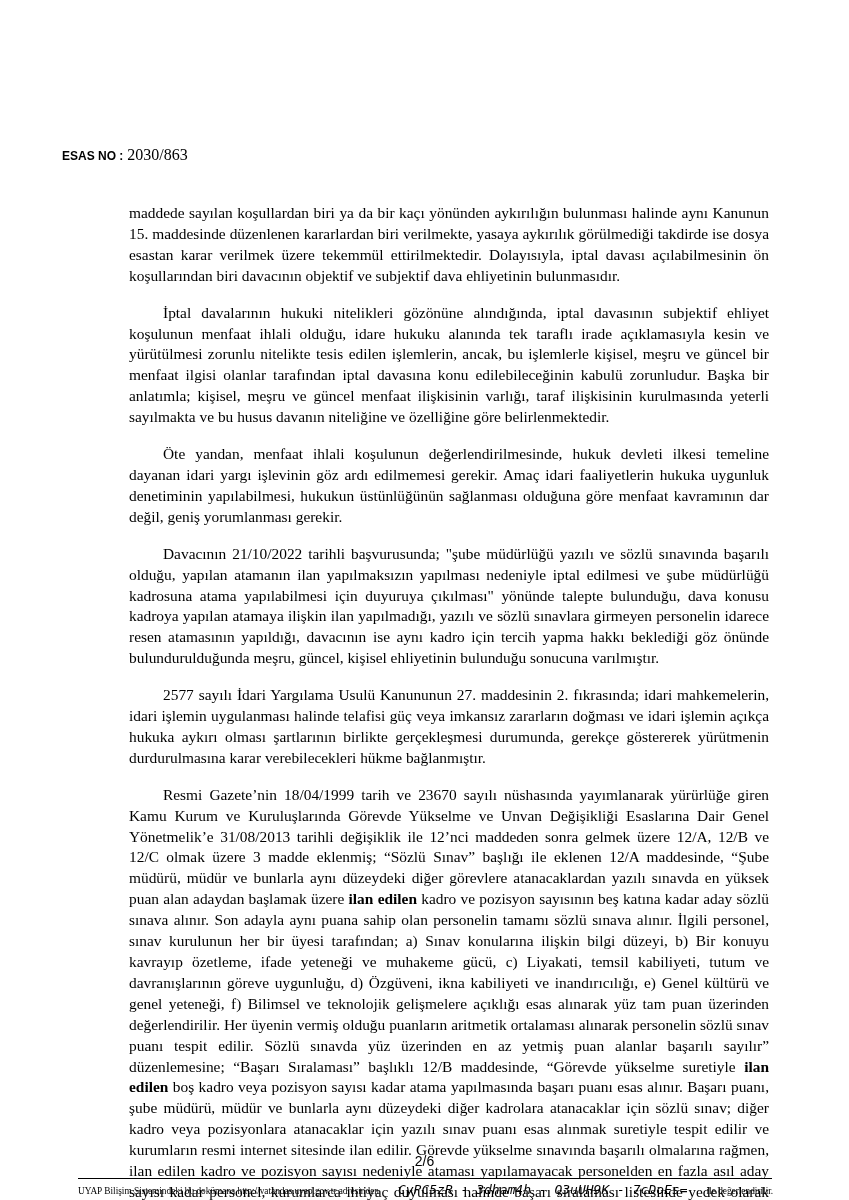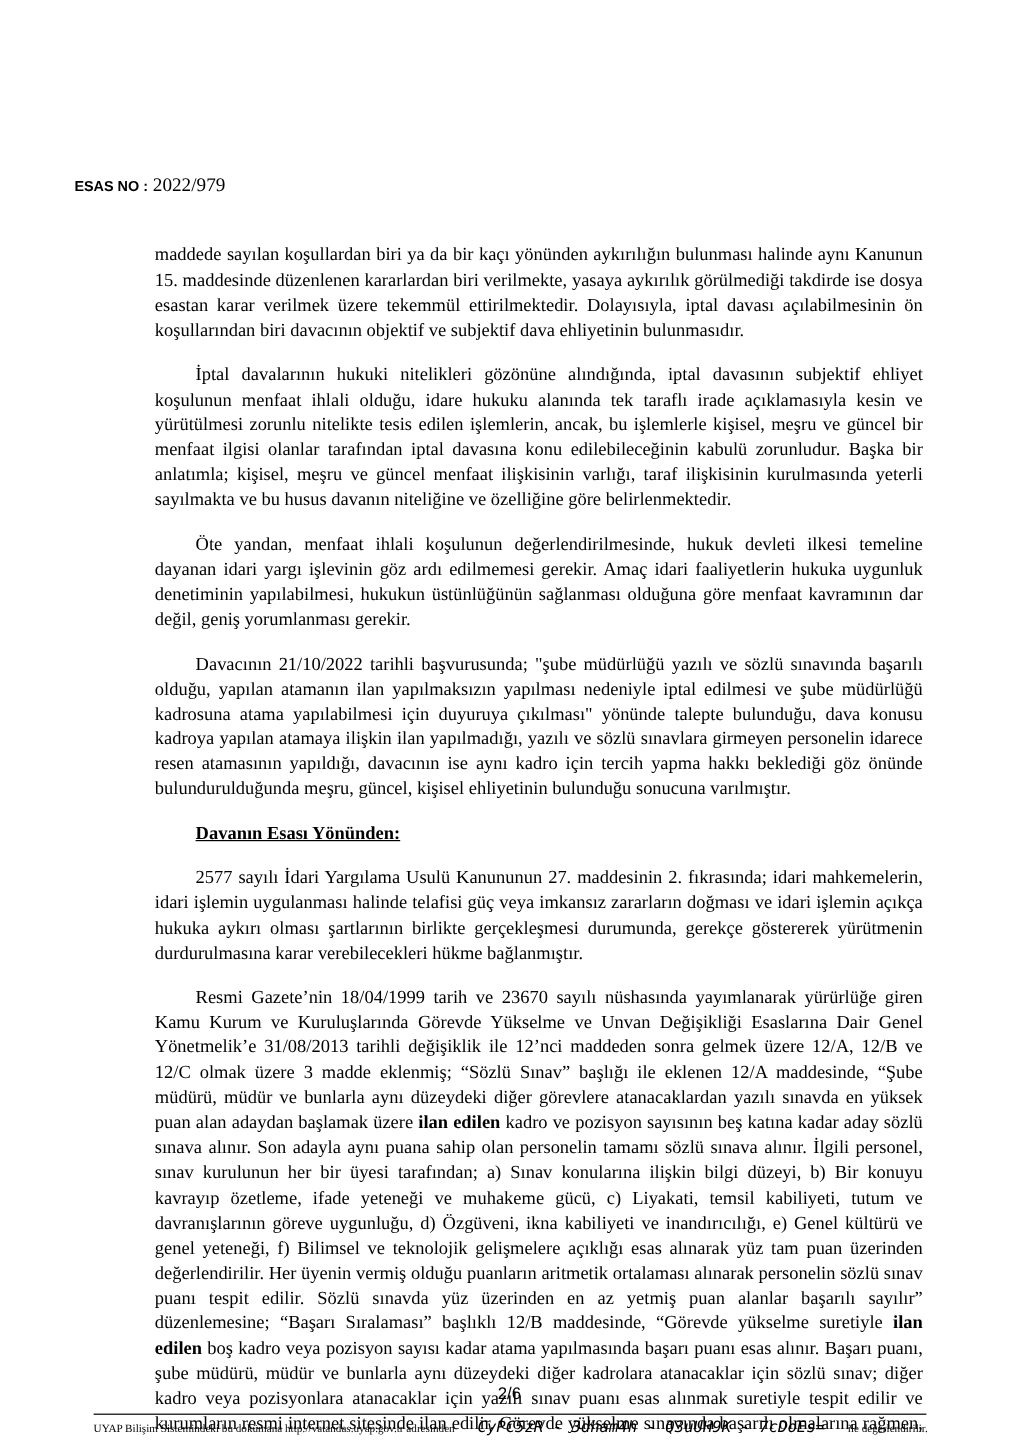--- a/index.html
+++ b/index.html
@@ -24,29 +24,28 @@
   .footer .code { font-family: "DejaVu Sans Mono", monospace; font-size: 13px; margin: 0 19px; font-style: italic; }
 </style>
 </head>
 <body>
 
 <div class="page">
 
 
   <div class="esas">
     <span class="esas-label">ESAS NO :</span>
-    <span class="esas-val">2022/979</span>
+    <span class="esas-val">2030/863</span>
   </div>
 
   <div class="body-text">
     <p>maddede sayılan koşullardan biri ya da bir kaçı yönünden aykırılığın bulunması halinde aynı Kanunun 15. maddesinde düzenlenen kararlardan biri verilmekte, yasaya aykırılık görülmediği takdirde ise dosya esastan karar verilmek üzere tekemmül ettirilmektedir. Dolayısıyla, iptal davası açılabilmesinin ön koşullarından biri davacının objektif ve subjektif dava ehliyetinin bulunmasıdır.</p>
     <p class="ind">İptal davalarının hukuki nitelikleri gözönüne alındığında, iptal davasının subjektif ehliyet koşulunun menfaat ihlali olduğu, idare hukuku alanında tek taraflı irade açıklamasıyla kesin ve yürütülmesi zorunlu nitelikte tesis edilen işlemlerin, ancak, bu işlemlerle kişisel, meşru ve güncel bir menfaat ilgisi olanlar tarafından iptal davasına konu edilebileceğinin kabulü zorunludur. Başka bir anlatımla; kişisel, meşru ve güncel menfaat ilişkisinin varlığı, taraf ilişkisinin kurulmasında yeterli sayılmakta ve bu husus davanın niteliğine ve özelliğine göre belirlenmektedir.</p>
     <p class="ind">Öte yandan, menfaat ihlali koşulunun değerlendirilmesinde, hukuk devleti ilkesi temeline dayanan idari yargı işlevinin göz ardı edilmemesi gerekir. Amaç idari faaliyetlerin hukuka uygunluk denetiminin yapılabilmesi, hukukun üstünlüğünün sağlanması olduğuna göre menfaat kavramının dar değil, geniş yorumlanması gerekir.</p>
     <p class="ind">Davacının 21/10/2022 tarihli başvurusunda; "şube müdürlüğü yazılı ve sözlü sınavında başarılı olduğu, yapılan atamanın ilan yapılmaksızın yapılması nedeniyle iptal edilmesi ve şube müdürlüğü kadrosuna atama yapılabilmesi için duyuruya çıkılması" yönünde talepte bulunduğu, dava konusu kadroya yapılan atamaya ilişkin ilan yapılmadığı, yazılı ve sözlü sınavlara girmeyen personelin idarece resen atamasının yapıldığı, davacının ise aynı kadro için tercih yapma hakkı beklediği göz önünde bulundurulduğunda meşru, güncel, kişisel ehliyetinin bulunduğu sonucuna varılmıştır.</p>
-    <p class="section-heading">Davanın Esası Yönünden:</p>
     <p class="ind">2577 sayılı İdari Yargılama Usulü Kanununun 27. maddesinin 2. fıkrasında; idari mahkemelerin, idari işlemin uygulanması halinde telafisi güç veya imkansız zararların doğması ve idari işlemin açıkça hukuka aykırı olması şartlarının birlikte gerçekleşmesi durumunda, gerekçe göstererek yürütmenin durdurulmasına karar verebilecekleri hükme bağlanmıştır.</p>
     <p class="ind"><span>Resmi Gazete’nin 18/04/1999 tarih ve 23670 sayılı nüshasında yayımlanarak yürürlüğe giren Kamu Kurum ve Kuruluşlarında Görevde Yükselme ve Unvan Değişikliği Esaslarına Dair Genel Yönetmelik’e 31/08/2013 tarihli değişiklik ile 12’nci maddeden sonra gelmek üzere 12/A, 12/B ve 12/C olmak üzere 3 madde eklenmiş; “Sözlü Sınav” başlığı ile eklenen 12/A maddesinde, “Şube müdürü, müdür ve bunlarla aynı düzeydeki diğer görevlere atanacaklardan yazılı sınavda en yüksek puan alan adaydan başlamak üzere </span><b class="em">ilan edilen</b><span> kadro ve pozisyon sayısının beş katına kadar aday sözlü sınava alınır. Son adayla aynı puana sahip olan personelin tamamı sözlü sınava alınır. İlgili personel, sınav kurulunun her bir üyesi tarafından; a) Sınav konularına ilişkin bilgi düzeyi, b) Bir konuyu kavrayıp özetleme, ifade yeteneği ve muhakeme gücü, c) Liyakati, temsil kabiliyeti, tutum ve davranışlarının göreve uygunluğu, d) Özgüveni, ikna kabiliyeti ve inandırıcılığı, e) Genel kültürü ve genel yeteneği, f) Bilimsel ve teknolojik gelişmelere açıklığı esas alınarak yüz tam puan üzerinden değerlendirilir. Her üyenin vermiş olduğu puanların aritmetik ortalaması alınarak personelin sözlü sınav puanı tespit edilir. Sözlü sınavda yüz üzerinden en az yetmiş puan alanlar başarılı sayılır” düzenlemesine; “Başarı Sıralaması” başlıklı 12/B maddesinde, “Görevde yükselme suretiyle </span><b class="em">ilan edilen</b><span> boş kadro veya pozisyon sayısı kadar atama yapılmasında başarı puanı esas alınır. Başarı puanı, şube müdürü, müdür ve bunlarla aynı düzeydeki diğer kadrolara atanacaklar için sözlü sınav; diğer kadro veya pozisyonlara atanacaklar için yazılı sınav puanı esas alınmak suretiyle tespit edilir ve kurumların resmi internet sitesinde ilan edilir. Görevde yükselme sınavında başarılı olmalarına rağmen, ilan edilen kadro ve pozisyon sayısı nedeniyle ataması yapılamayacak personelden en fazla asıl aday sayısı kadar personel, kurumlarca ihtiyaç duyulması halinde başarı sıralaması listesinde yedek olarak belirlenebilir” düzenlemesine; “Görevde Yükselme Suretiyle Atanma” başlıklı 12/C maddesinde, “Atanmaya hak kazanan personel,</span></p>
   </div>
 
   <div class="page-num">2/6</div>
 
   <div class="footer-rule"></div>
 
   <div class="footer">
     <span>UYAP Bilişim Sistemindeki bu dokümana http://vatandas.uyap.gov.tr adresinden</span><span class="code">CyPC5zR - 3dham4h - Q3uUH9K - 7cDoEs=</span><span>ile değerlendirilir.</span>

